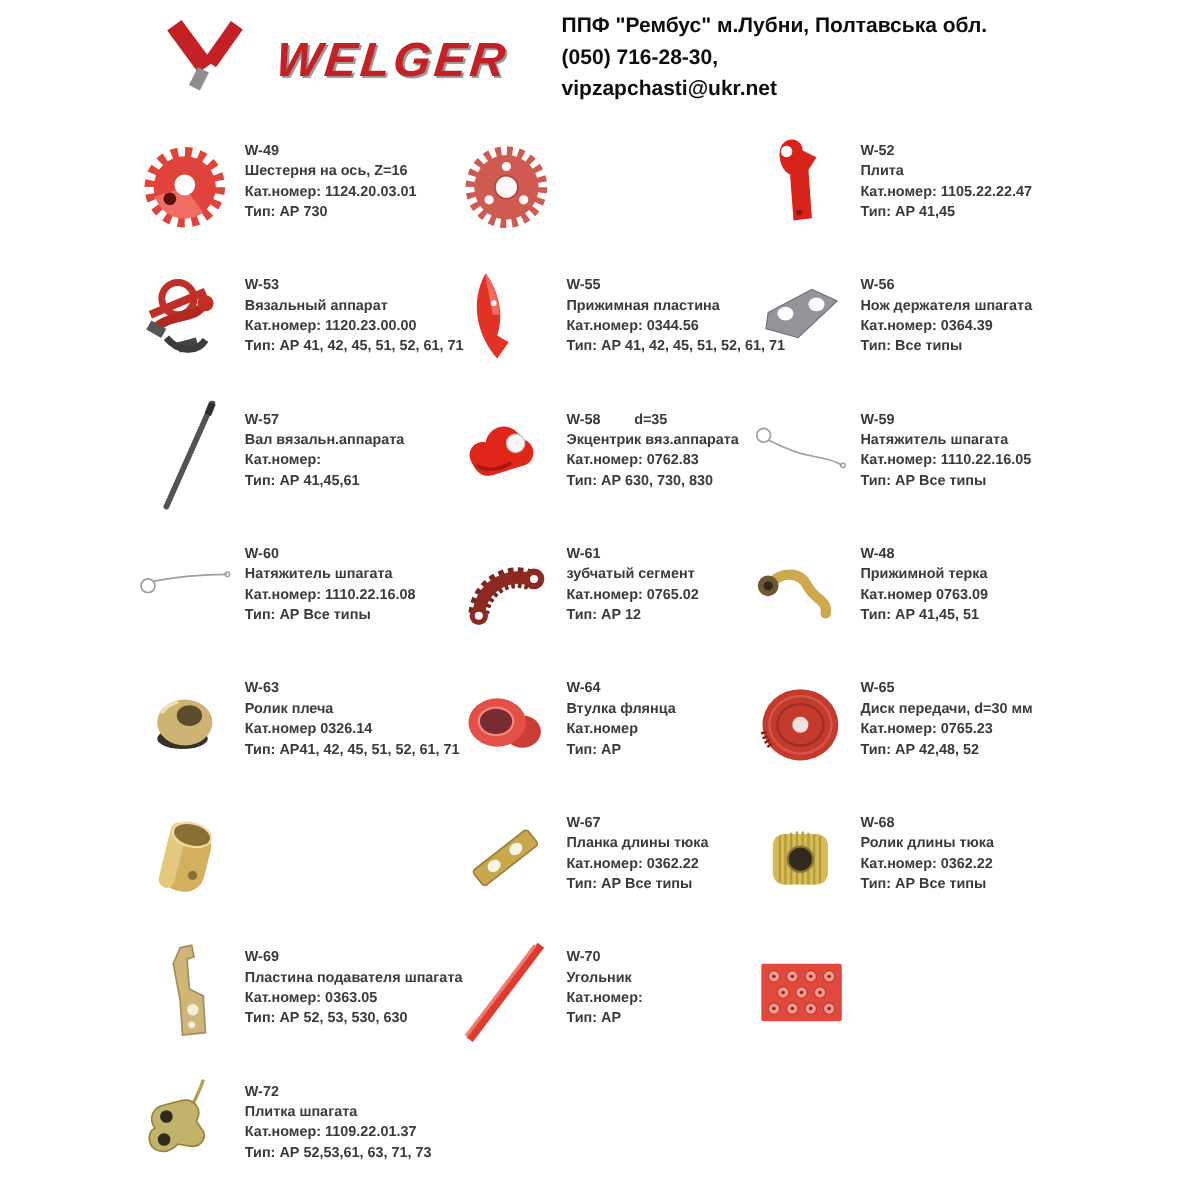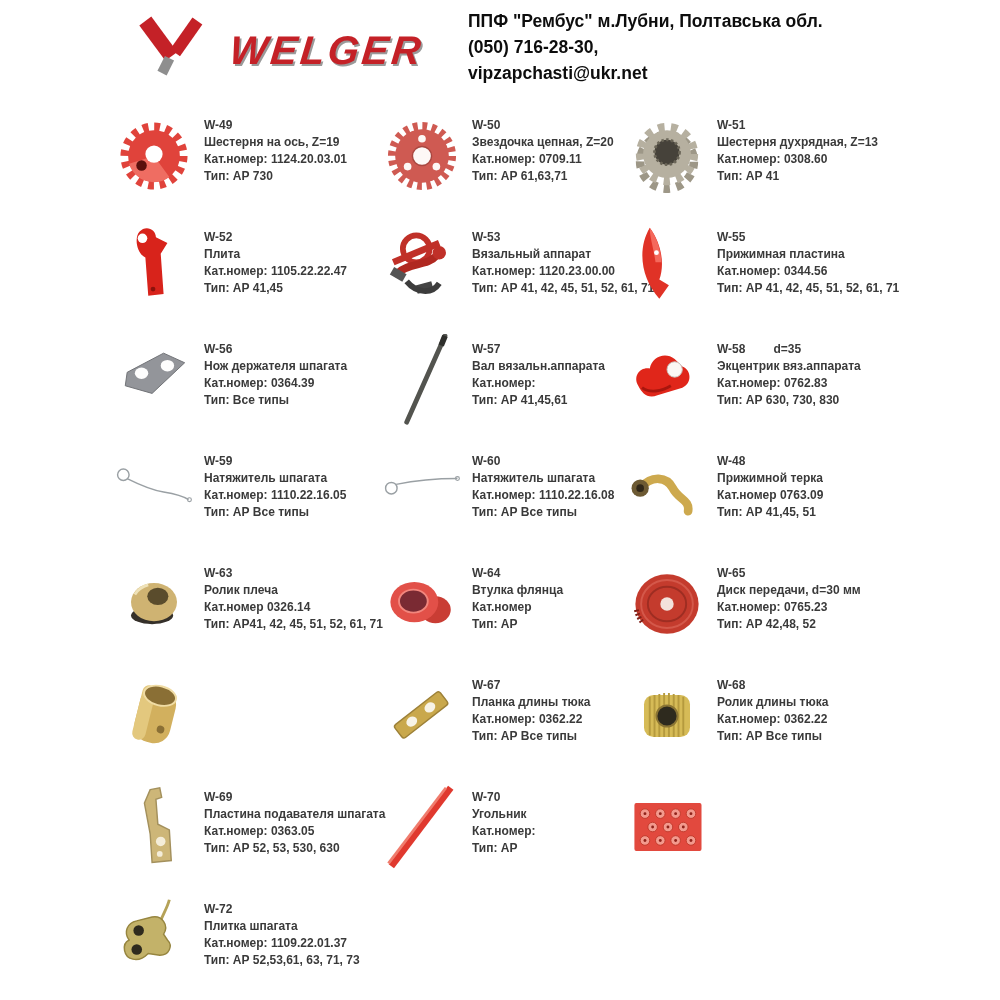--- a/index.html
+++ b/index.html
@@ -49,63 +49,40 @@
       <svg width="78" height="92" viewBox="0 0 80 96">
         <circle cx="40" cy="48" r="30" fill="none" stroke="#e0433b" stroke-width="10" stroke-dasharray="5.9 5.88"></circle>
         <circle cx="40" cy="48" r="27" fill="#e0433b"></circle>
         <path d="M40,48 L14,56 A27,27 0 0 0 56,70 Z" fill="#ef6d62"></path>
         <circle cx="40" cy="46" r="9" fill="#fff"></circle>
         <circle cx="27" cy="58" r="5.5" fill="#5a100d"></circle>
       </svg>
     </div>
     <div class="txt">
       <div><span>W-49</span></div>
-      <div>Шестерня на ось, Z=19</div>
+      <div>Шестерня на ось, Z=16</div>
       <div>Кат.номер: 1124.20.03.01</div>
       <div>Тип: АР 730</div>
     </div>
   </div>
 
   <div class="cell">
     <div class="img">
       <svg width="78" height="92" viewBox="0 0 80 96">
         <circle cx="40" cy="48" r="31" fill="none" stroke="#cf5a52" stroke-width="9" stroke-dasharray="4.9 4.85"></circle>
         <circle cx="40" cy="48" r="28" fill="#cf5a52"></circle>
         <circle cx="40" cy="48" r="10" fill="#fdf8f6"></circle>
         <circle cx="40" cy="48" r="10" fill="none" stroke="#a94740" stroke-width="1.5"></circle>
         <circle cx="40" cy="30" r="4" fill="#fdf8f6"></circle>
         <circle cx="25" cy="59" r="4" fill="#fdf8f6"></circle>
         <circle cx="55" cy="59" r="4" fill="#fdf8f6"></circle>
       </svg>
     </div>
-    <div class="txt">
-      <div><span>W-50</span></div>
-      <div>Звездочка цепная, Z=20</div>
-      <div>Кат.номер: 0709.11</div>
-      <div>Тип: АР 61,63,71</div>
-    </div>
-  </div>
-
-  <div class="cell">
-    <div class="img">
-      <svg width="78" height="92" viewBox="0 0 80 96">
-        <circle cx="40" cy="54" r="28" fill="none" stroke="#9d9787" stroke-width="9" stroke-dasharray="6.7 6.83"></circle>
-        <circle cx="40" cy="46" r="28" fill="none" stroke="#b6b0a0" stroke-width="9" stroke-dasharray="6.7 6.83"></circle>
-        <circle cx="40" cy="46" r="25" fill="#b6b0a0"></circle>
-        <circle cx="40" cy="44" r="13" fill="#46423a"></circle>
-        <circle cx="40" cy="44" r="13" fill="none" stroke="#6a6557" stroke-width="3" stroke-dasharray="2.5 2.5"></circle>
-      </svg>
-    </div>
-    <div class="txt">
-      <div><span>W-51</span></div>
-      <div>Шестерня духрядная, Z=13</div>
-      <div>Кат.номер: 0308.60</div>
-      <div>Тип: АР 41</div>
-    </div>
-  </div>
+  </div>
+
 
   <div class="cell">
     <div class="img">
       <svg width="78" height="92" viewBox="0 0 80 96">
         <path d="M25,10c6,-7 17,-3 17,6l12,6-7,11 3,42-16,2-3,-40c-9,-4-12,-21-6,-27z" fill="#d8231b"></path>
         <circle cx="28" cy="17" r="5" fill="#fff"></circle>
         <circle cx="39" cy="70" r="2.5" fill="#8c120c"></circle>
       </svg>
     </div>
     <div class="txt">
@@ -225,20 +202,38 @@
       </svg>
     </div>
     <div class="txt">
       <div><span>W-60</span></div>
       <div>Натяжитель шпагата</div>
       <div>Кат.номер: 1110.22.16.08</div>
       <div>Тип: АР Все типы</div>
     </div>
   </div>
 
+  <div class="cell">
+    <div class="img">
+      <svg width="78" height="92" viewBox="0 0 80 96">
+        <path d="M16,68 A34,34 0 0 1 64,40" fill="none" stroke="#7d241d" stroke-width="18" stroke-dasharray="4 3.2"></path>
+        <path d="M16,68 A34,34 0 0 1 64,40" fill="none" stroke="#8c2a22" stroke-width="11"></path>
+        <circle cx="16" cy="70" r="8" fill="#8c2a22"></circle>
+          <circle cx="16" cy="70" r="3.5" fill="#fff"></circle>
+        <circle cx="64" cy="38" r="9" fill="#8c2a22"></circle>
+          <circle cx="64" cy="38" r="3.5" fill="#fff"></circle>
+      </svg>
+    </div>
+    <div class="txt">
+      <div><span>W-61</span></div>
+      <div>зубчатый сегмент</div>
+      <div>Кат.номер: 0765.02</div>
+      <div>Тип: АР 12</div>
+    </div>
+  </div>
 
   <div class="cell">
     <div class="img">
       <svg width="78" height="92" viewBox="0 0 80 96">
         <path d="M12,44 C24,30 40,32 46,44 C52,56 64,56 62,68" fill="none" stroke="#cda94e" stroke-width="9" stroke-linecap="round"></path>
         <circle cx="12" cy="44" r="9" fill="#6d5a33"></circle>
           <circle cx="12" cy="44" r="4" fill="#302718"></circle>
       </svg>
     </div>
     <div class="txt">

